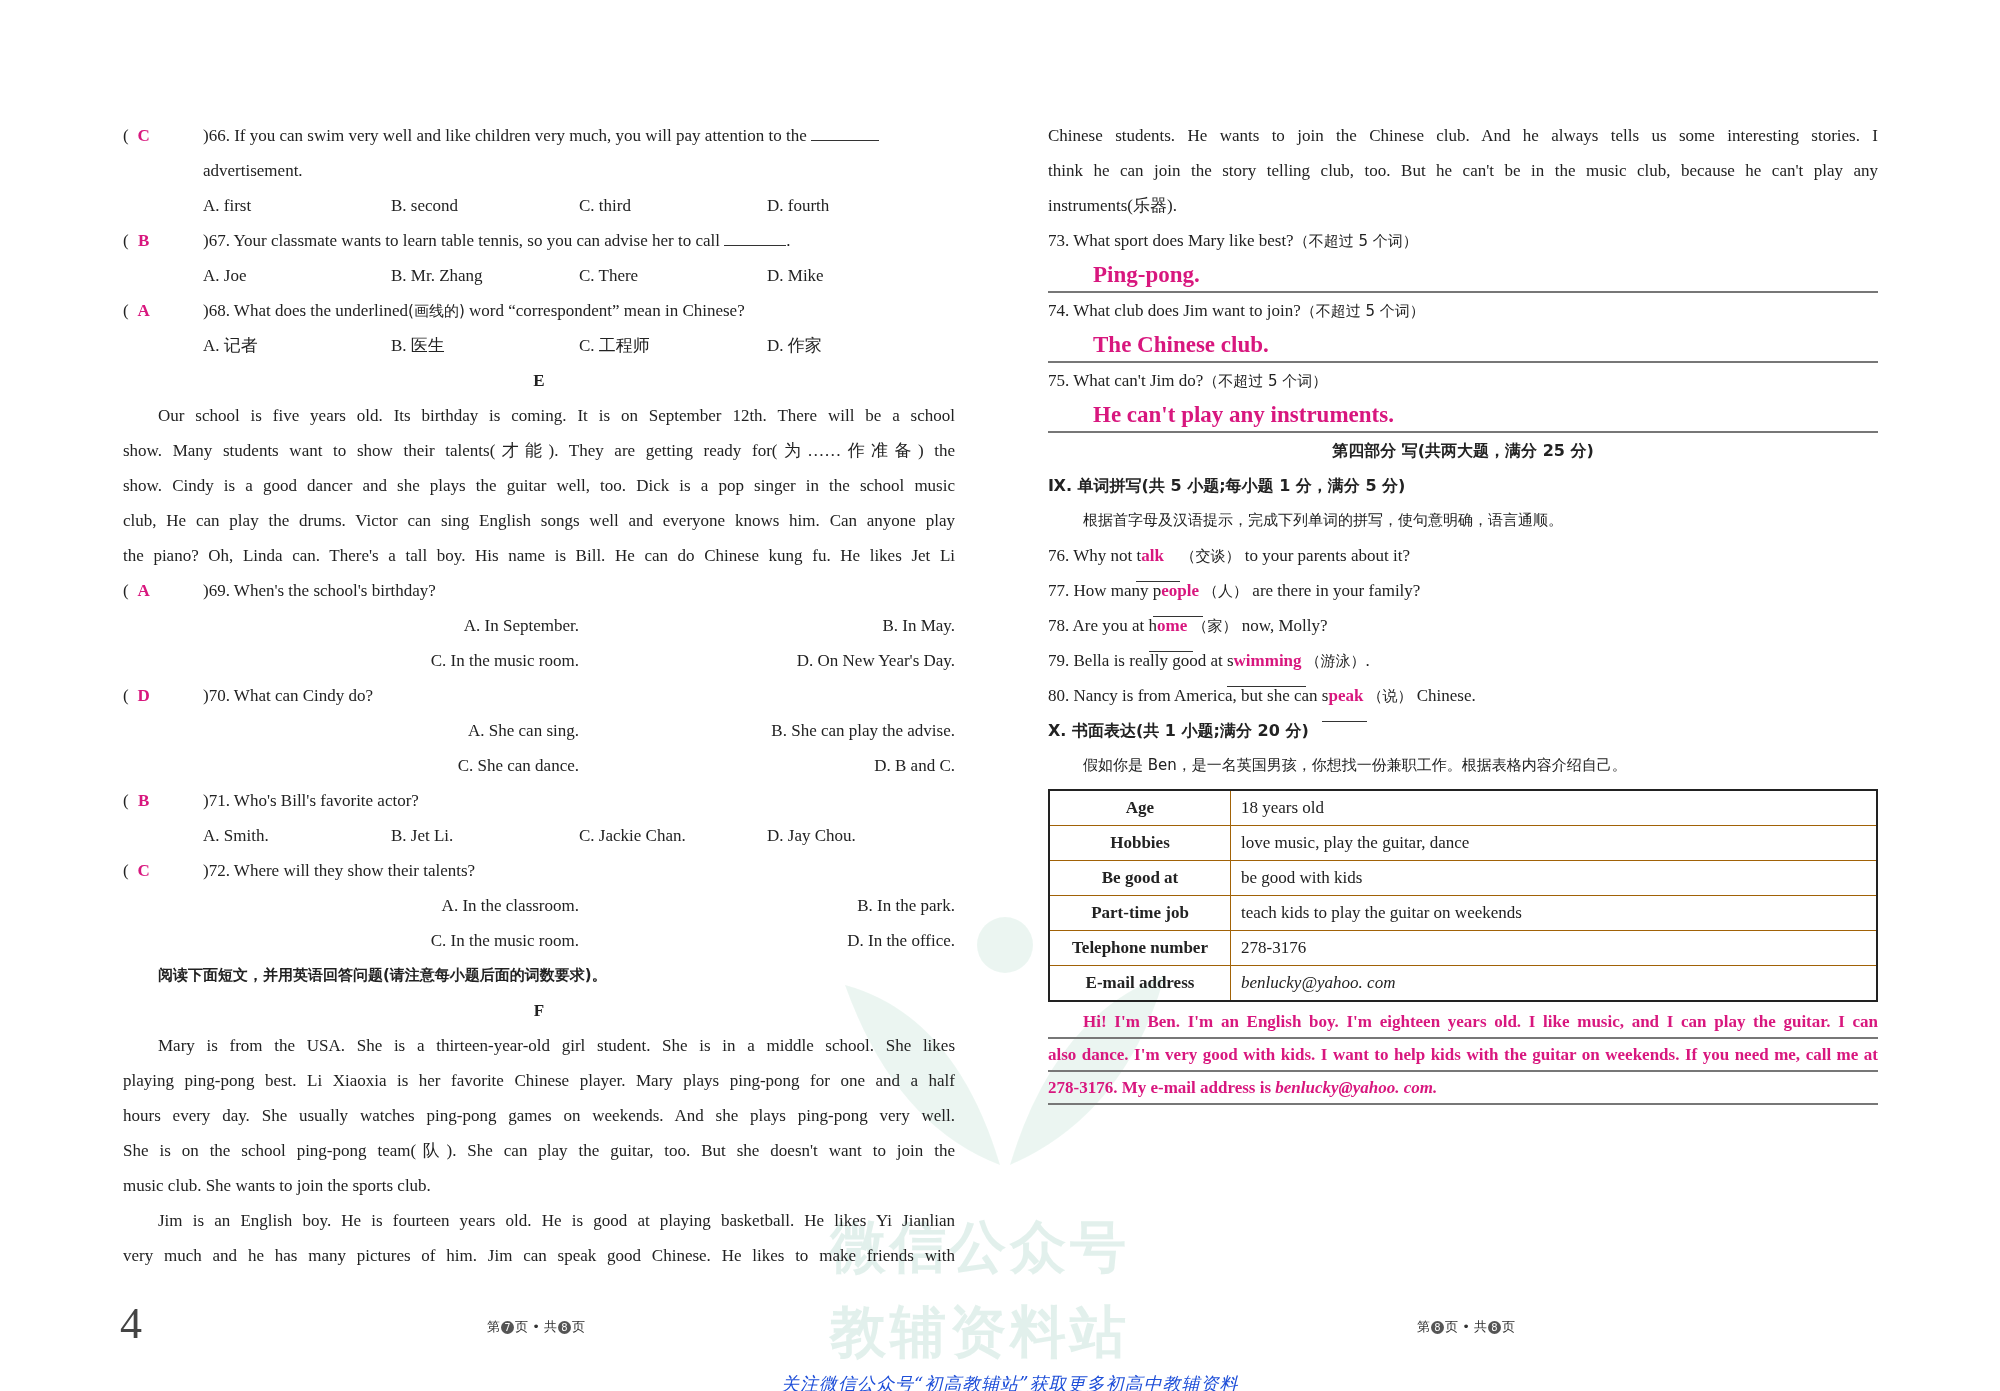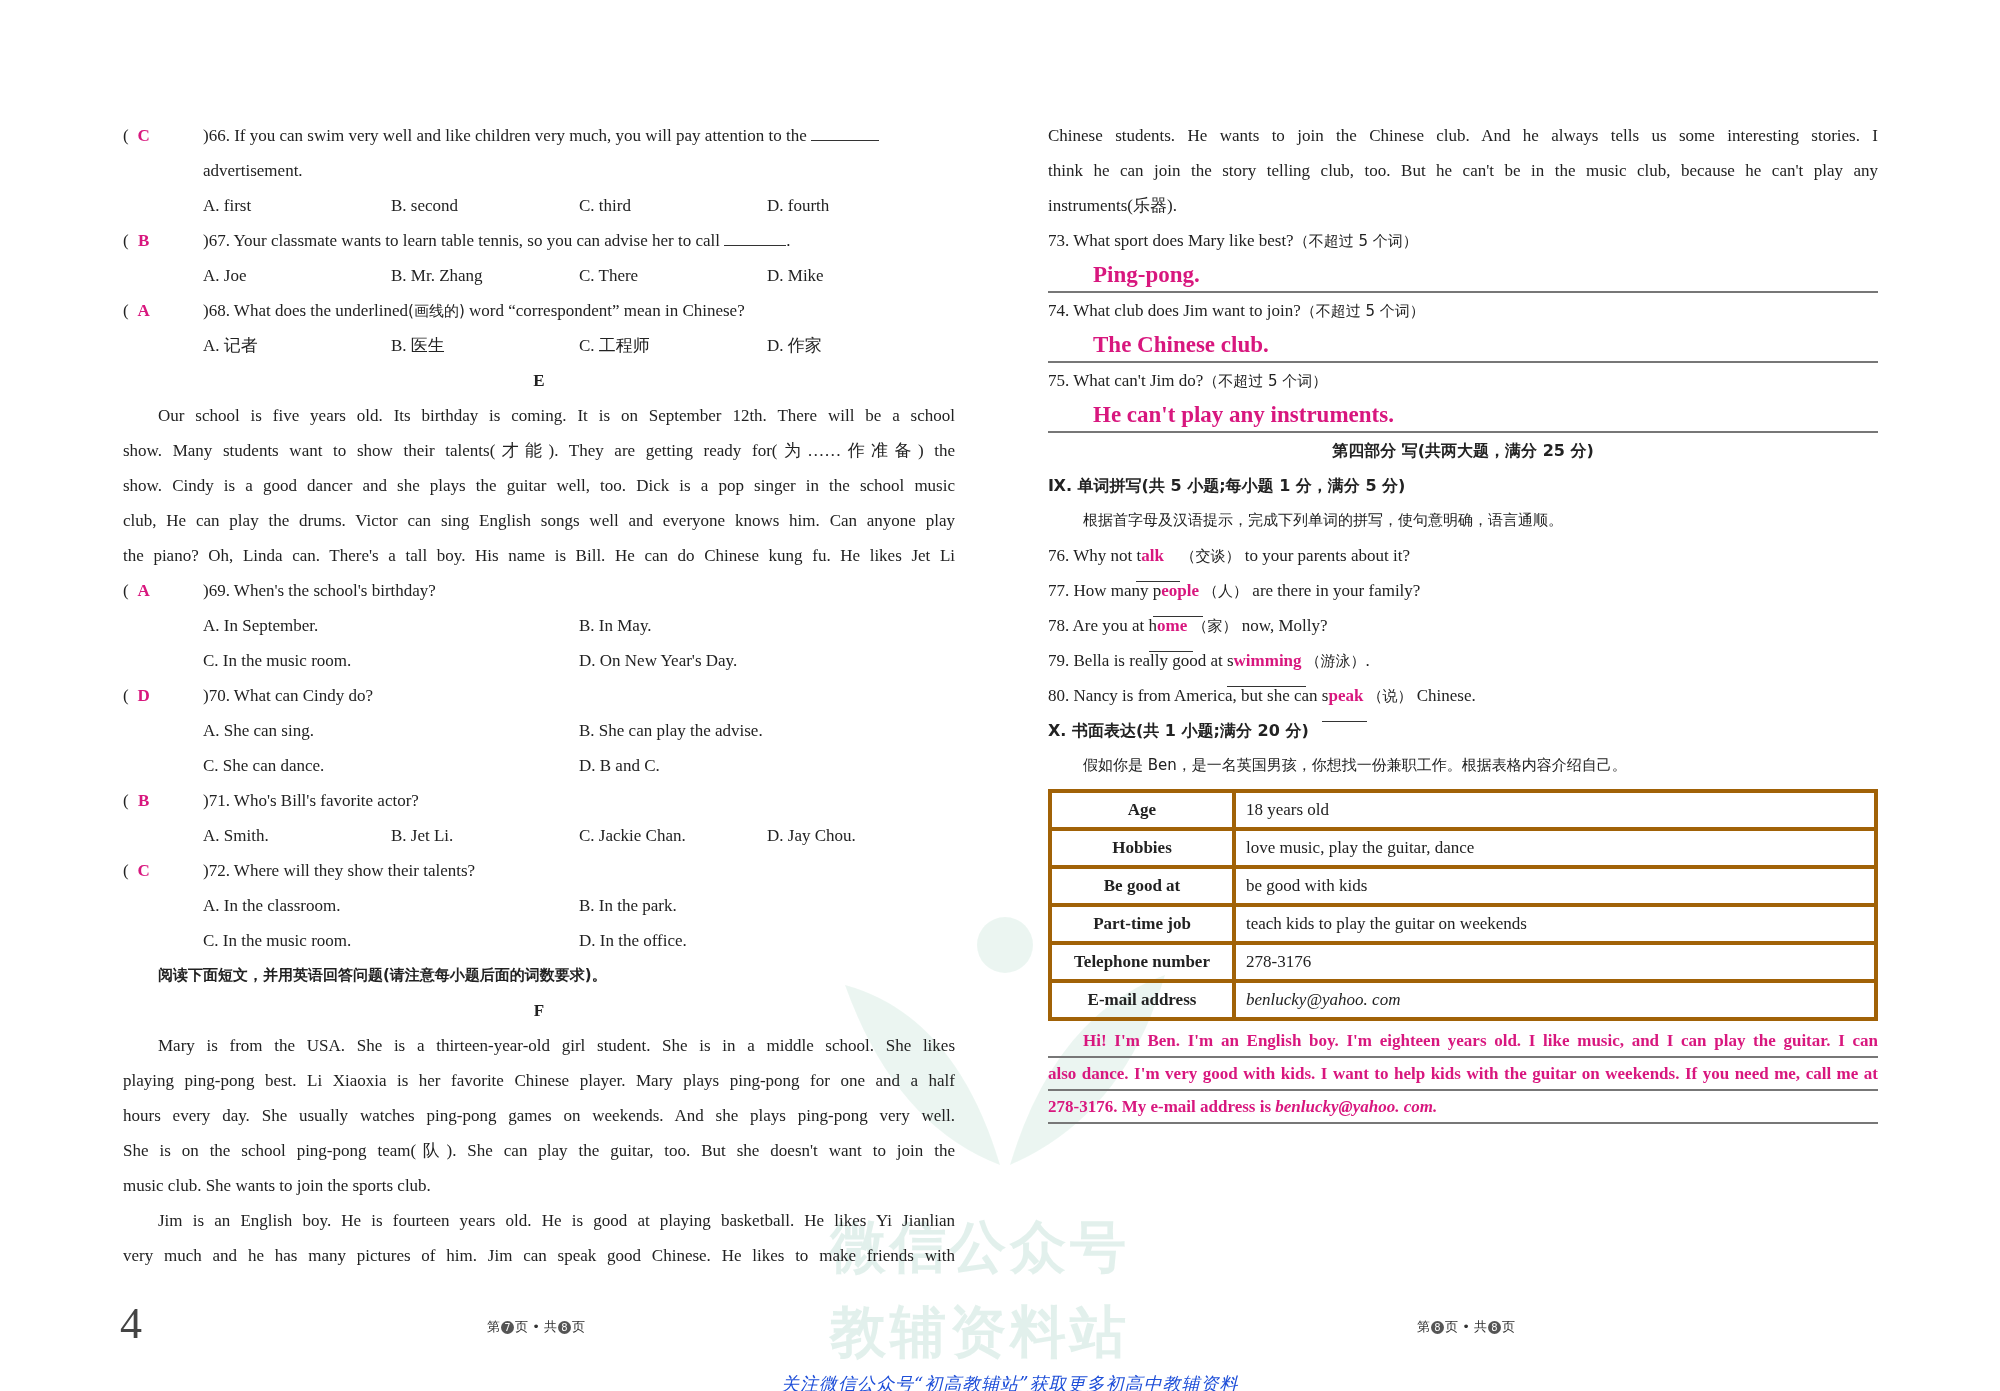--- a/index.html
+++ b/index.html
@@ -17,35 +17,35 @@
 
   
   .col { position: absolute; }
   .left { left: 123px; top: 118px; width: 832px; }
   .right { left: 1048px; top: 118px; width: 830px; }
   .line { height: 35px; line-height: 35px; white-space: nowrap; position: relative; }
   .paren { width: 80px; display: inline-block; }
   .paren .ans { display: inline-block; width: 30px; text-align: center; }
   .opts { display: flex; padding-left: 80px; height: 35px; line-height: 35px; }
   .opts4 > span { width: 198px; display: inline-block; }
-  .opts2 > span { width: 388px; display: inline-block; }
+  .opts2 > span { width: 388px; display: inline-block; text-align: right; }
   .indent2 { padding-left: 80px; }
   .center { text-align: center; font-weight: bold; }
   .para { text-align: justify; text-align-last: justify; }
   .para.last { text-align-last: left; }
   .ind { text-indent: 35px; }
   .blank { display: inline-block; border-bottom: 1px solid #333; width: 70px; height: 18px; vertical-align: baseline; }
   .cn { font-family: "DejaVu Sans", sans-serif; font-size: 15px; }
   .cnb { font-family: "DejaVu Sans", sans-serif; font-size: 16px; font-weight: bold; }
 
   .ansline { border-bottom: 2px solid #777; height: 33px; line-height: 33px; padding-left: 45px; font-size: 23px; margin-left: 0; }
   .fill { display: inline-block; border-bottom: 1px solid #333; padding: 0 4px 8px 0; min-width: 40px; }
 
   table.info { border-collapse: collapse; width: 830px; margin-top: 6px; font-size: 17px; }
-  table.info td { border: 4px solid #a16207; height: 34px; padding: 0 10px; }
+  table.info td { border: 1px solid #a16207; height: 34px; padding: 0 10px; }
   table.info td.k { width: 160px; text-align: center; font-weight: bold; }
   table.info { border: 2px solid #222; }
   .essay { margin-top: 4px; }
   .essay .el { border-bottom: 2px solid #777; height: 31px; line-height: 31px; white-space: nowrap; text-align: justify; text-align-last: justify; }
   .essay .el.last { text-align-last: left; }
 
   .pagenum { position: absolute; left: 120px; top: 1298px; font-size: 44px; color: #444; font-family: "Liberation Serif", serif; }
   .footer { position: absolute; top: 1318px; font-family: "DejaVu Sans", sans-serif; font-size: 13px; color: #333; }
   .circ { display: inline-block; width: 13px; height: 13px; border-radius: 50%; background: #555; color: #fff; font-size: 10px; line-height: 13px; text-align: center; vertical-align: middle; margin: 0 1px; }
   .bottom-note { position: absolute; top: 1372px; left: 781px; font-family: "DejaVu Serif", serif; font-style: italic; font-size: 18px; color: #1d4ed8; letter-spacing: 1px; }

